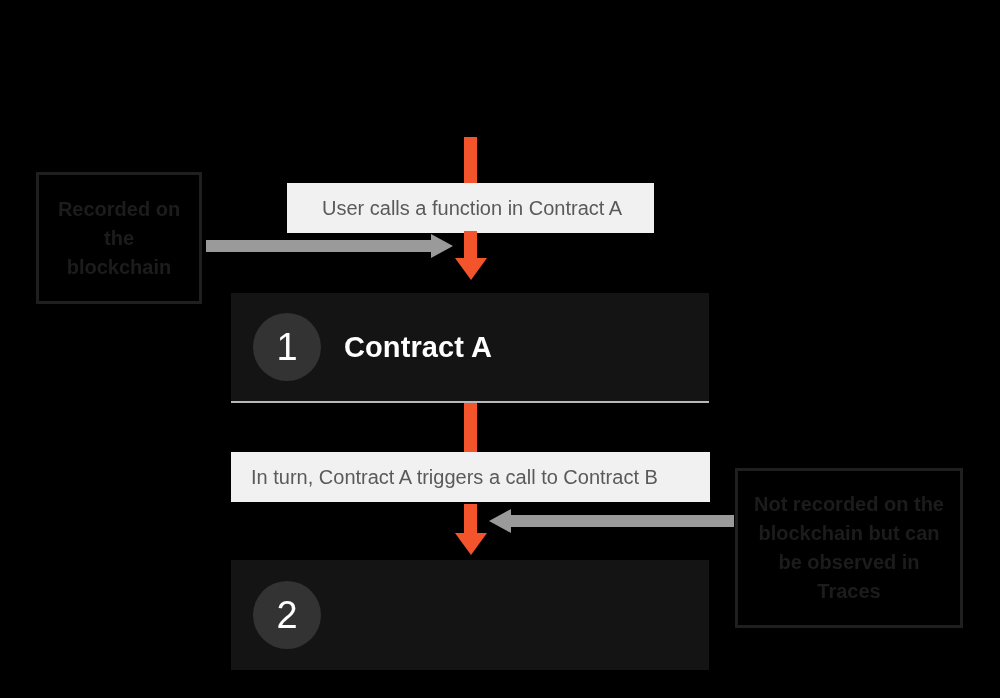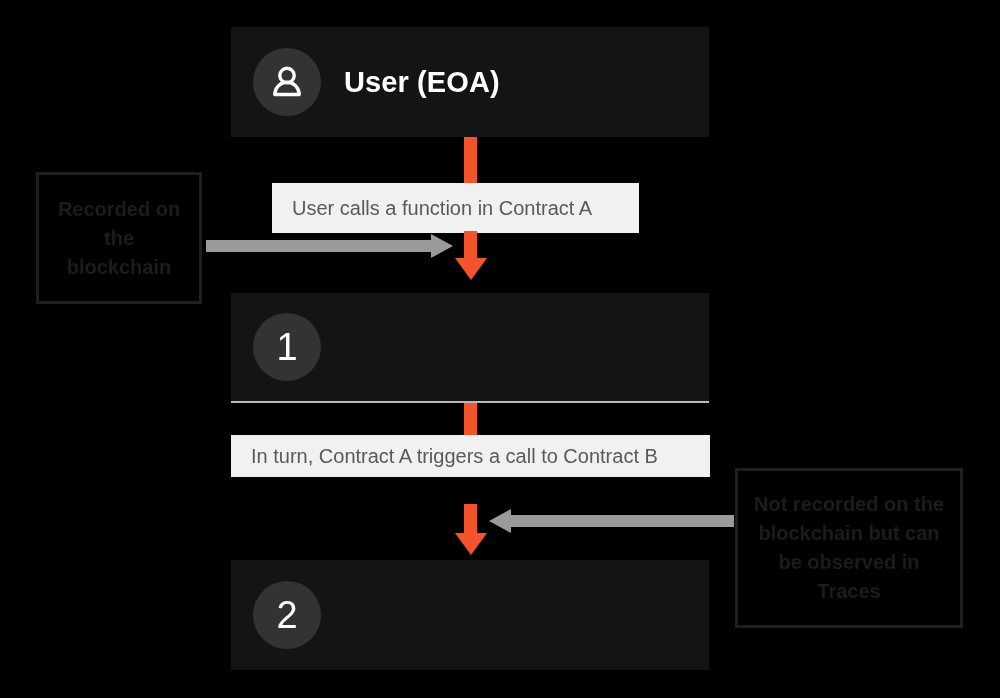--- a/index.html
+++ b/index.html
@@ -67,31 +67,31 @@
     position: absolute;
     background: #f1f1f1;
     color: #5a5a5a;
     font-size: 20px;
     display: flex;
     align-items: center;
     box-sizing: border-box;
     white-space: nowrap;
   }
   .caption.cap1 {
-    left: 272px;
+    left: 287px;
     top: 183px;
     width: 367px;
     height: 50px;
-    padding-left: 20px;
+    padding-left: 35px;
   }
   .caption.cap2 {
     left: 231px;
-    top: 435px;
+    top: 452px;
     width: 479px;
-    height: 42px;
+    height: 50px;
     padding-left: 20px;
   }
 
   
   .orange-stem {
     position: absolute;
     left: 464px;
     width: 13px;
     background: #f4542c;
   }
@@ -173,29 +173,20 @@
     width: 228px;
     height: 160px;
     margin-top: 32px;
   }
 </style>
 </head>
 <body>
 
 <div class="canvas">
 
-  <div class="node user">
-    <div class="node-badge">
-      <svg width="40" height="40" viewBox="0 0 40 40" aria-hidden="true">
-        <circle cx="20" cy="13.5" r="7.2" fill="none" stroke="#ffffff" stroke-width="3.4"></circle>
-        <path d="M7.8 32.5 a12.2 12.2 0 0 1 24.4 0 z" fill="none" stroke="#ffffff" stroke-width="3.4" stroke-linejoin="round"></path>
-      </svg>
-    </div>
-    <div class="node-title">User (EOA)</div>
-  </div>
 
   <div class="orange-stem stem-1"></div>
 
   <div class="caption cap1">
     <span>User calls a function in Contract A</span>
   </div>
 
   <div class="orange-stem stem-2"></div>
   <div class="orange-head head-1"></div>
 
@@ -204,20 +195,21 @@
   </div>
   <div class="grey-arrow arrow-right">
     <div class="shaft"></div>
     <div class="head"></div>
   </div>
 
   <div class="node c-a">
     <div class="node-badge">
       <span>1</span>
     </div>
+    <div class="node-title">Contract A</div>
   </div>
 
   <div class="orange-stem stem-3"></div>
 
   <div class="caption cap2">
     <span>In turn, Contract A triggers a call to Contract B</span>
   </div>
 
   <div class="orange-stem stem-4"></div>
   <div class="orange-head head-2"></div>

